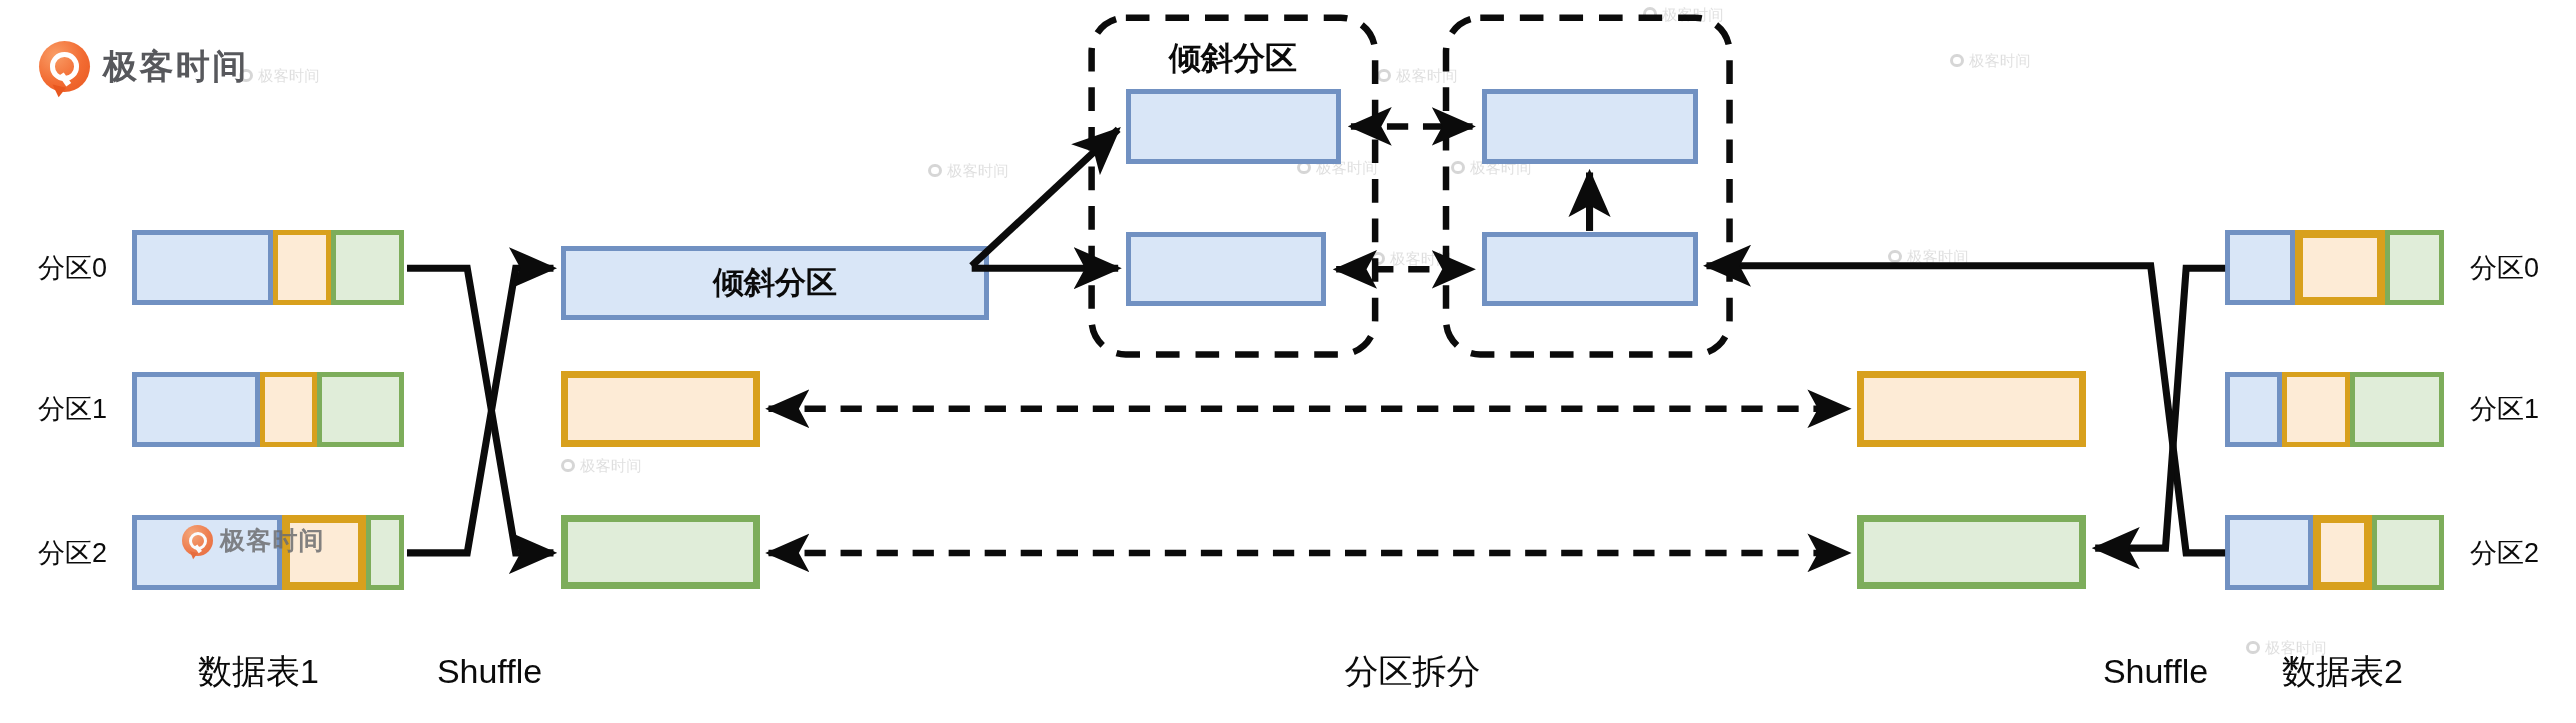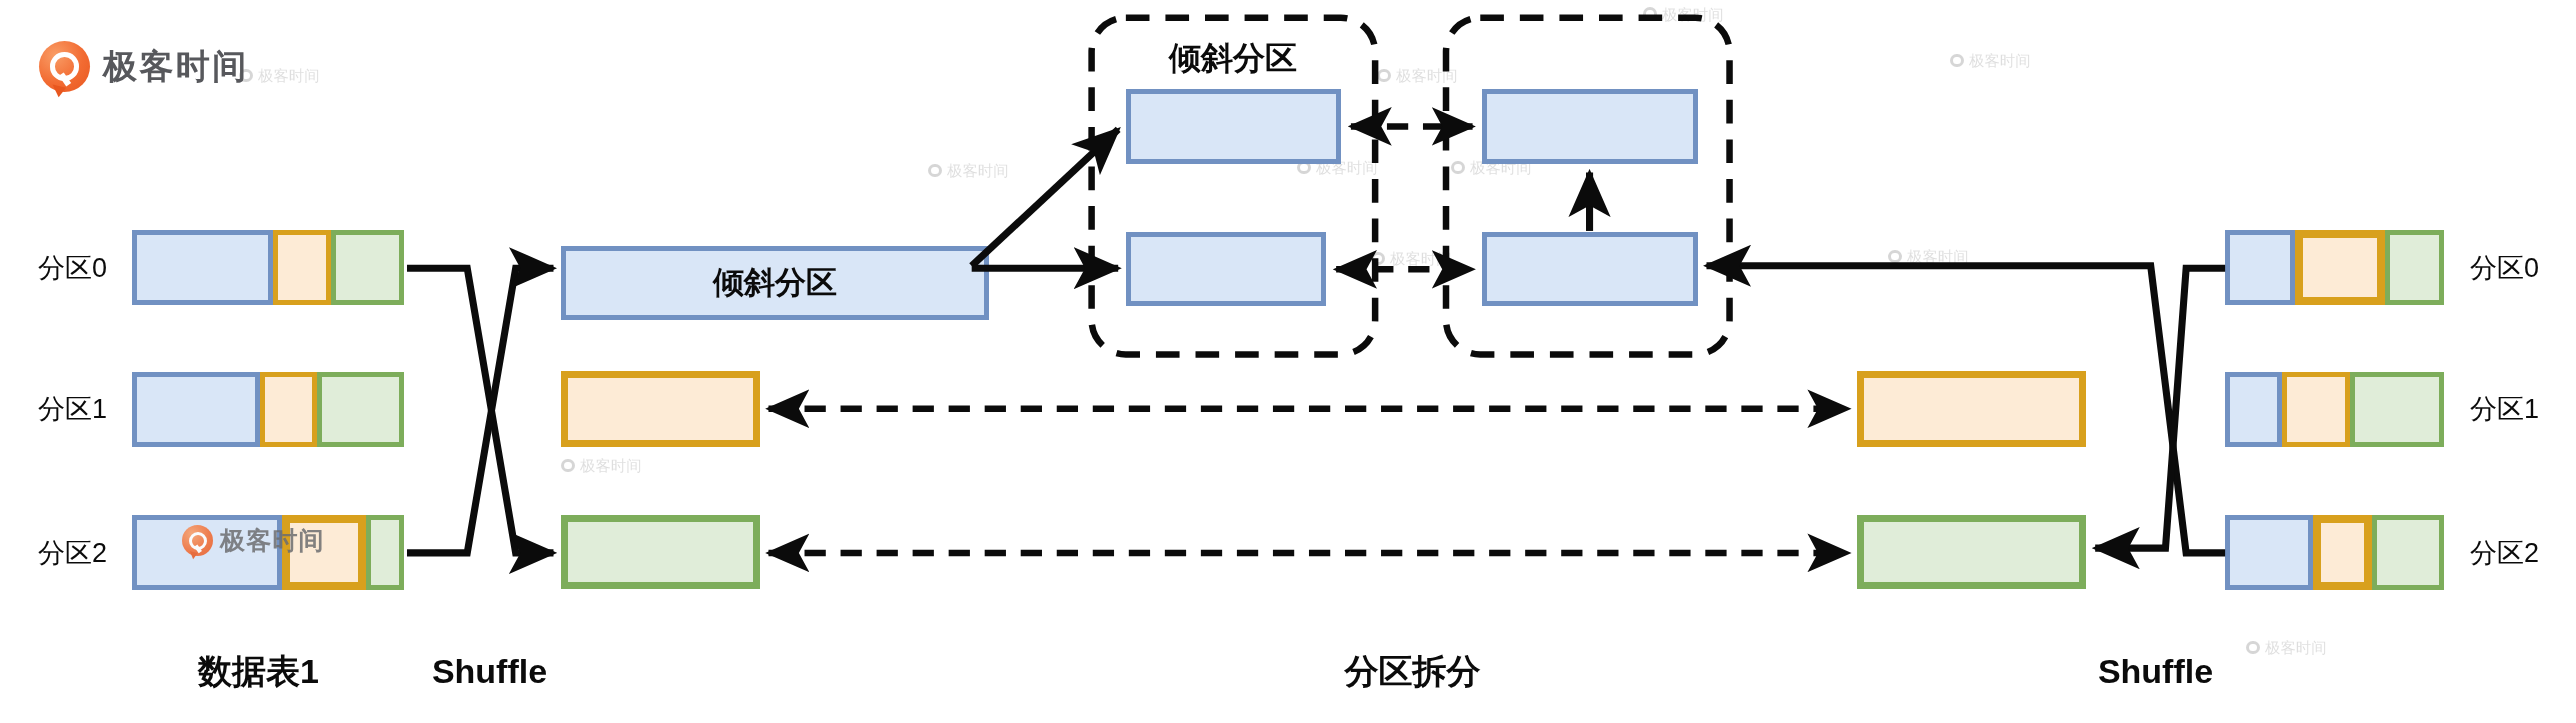--- a/index.html
+++ b/index.html
@@ -42,21 +42,21 @@
   .box{position:absolute;box-sizing:border-box;z-index:2;display:flex;align-items:center;justify-content:center;}
   .box.blue{background:#d9e6f7;border:5.3px solid #7191c2;}
   .box.orange{background:#fdebd6;border:7.7px solid #d8a01d;}
   .box.green{background:#e0edd9;border:7.7px solid #7dad5b;}
   .box .title{font-size:31px;font-weight:bold;white-space:nowrap;}
 
   .rowlabel{position:absolute;width:77px;height:33px;font-size:27px;line-height:33px;z-index:4;white-space:nowrap;}
   .rowlabel.left{left:38px;}
   .rowlabel.right{left:2470px;}
 
-  .caption{position:absolute;top:652px;width:201px;text-align:center;font-size:34px;line-height:38px;z-index:4;white-space:nowrap;font-weight:bold;}
+  .caption{position:absolute;top:652px;width:201px;text-align:center;font-size:34px;line-height:38px;z-index:4;white-space:nowrap;}
 
   .grouplabel{position:absolute;width:260px;text-align:center;font-size:32px;font-weight:bold;z-index:4;white-space:nowrap;}
 
   svg.layer{position:absolute;left:0;top:0;z-index:3;pointer-events:none;}
 </style>
 </head>
 <body>
 
 <div class="canvas">
 
@@ -148,20 +148,21 @@
   </div>
 
   <div class="rowlabel right" style="top:252px">分区0</div>
   <div class="rowlabel right" style="top:393px">分区1</div>
   <div class="rowlabel right" style="top:537px">分区2</div>
 
   <div class="caption" style="left:158px">数据表1</div>
   <div class="caption" style="left:389px">Shuffle</div>
   <div class="caption" style="left:1312px">分区拆分</div>
   <div class="caption" style="left:2055px">Shuffle</div>
+  <div class="caption" style="left:2242px">数据表2</div>
 
   <svg class="layer" width="2576" height="723" viewBox="0 0 4359 1224">
     <defs>
       <marker id="arr" viewBox="0 0 8 7" refX="7.4" refY="3.5" markerWidth="6.8" markerHeight="6" orient="auto-start-reverse">
         <path d="M0,0 L8,3.5 L0,7 L1.9,3.5 Z" fill="#0b0b0b"></path>
       </marker>
     </defs>
 
     <rect x="1847" y="30" width="480" height="570" rx="58" fill="none" stroke="#0b0b0b" stroke-width="11" stroke-dasharray="40 27"></rect>
     <rect x="2447" y="30" width="480" height="570" rx="58" fill="none" stroke="#0b0b0b" stroke-width="11" stroke-dasharray="40 27"></rect>

